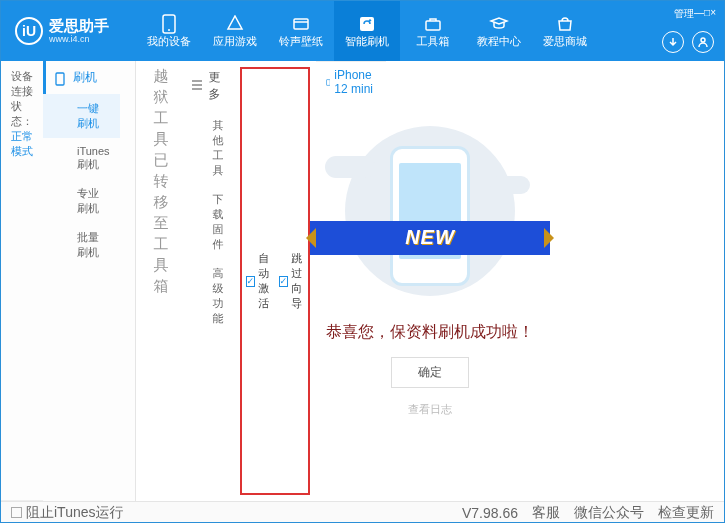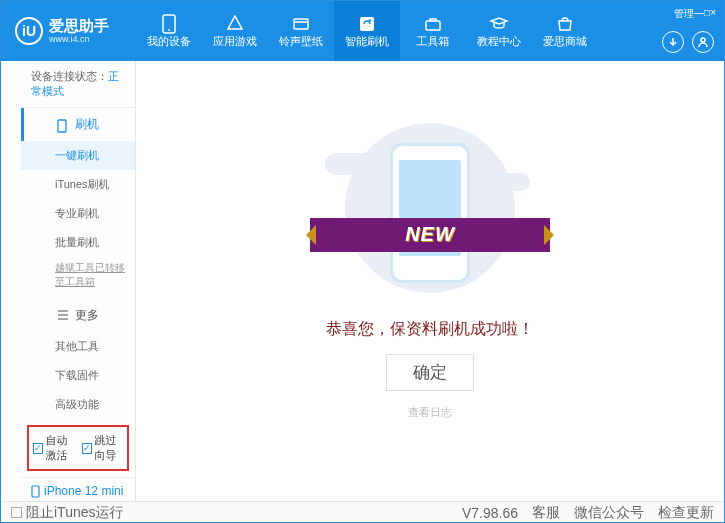--- a/index.html
+++ b/index.html
@@ -10,50 +10,50 @@
 .logo-text { font-size: 15px; font-weight: bold; line-height: 1.1; }
 .logo-sub { font-size: 9px; opacity: 0.85; }
 .nav { display: flex; height: 100%; flex: 1; }
 .nav-item { width: 66px; display: flex; flex-direction: column; align-items: center; justify-content: center; cursor: pointer; font-size: 11px; gap: 0; }
 .nav-item.active { background: #0a7fd8; }
 .nav-icon { width: 20px; height: 20px; display: flex; align-items: center; justify-content: center; }
 .header-right { position: absolute; right: 8px; top: 6px; display: flex; gap: 0; font-size: 10px; }
 .header-circles { position: absolute; right: 10px; bottom: 8px; display: flex; gap: 8px; }
 .circle-btn { width: 22px; height: 22px; border: 1.5px solid #fff; border-radius: 50%; display: flex; align-items: center; justify-content: center; cursor: pointer; }
 .body { display: flex; height: 440px; }
-.sidebar { width: 135px; border-right: 1px solid #e5e5e5; display: flex; flex-direction: column; background: #fdfdfd; padding-left: 20px; }
+.sidebar { width: 135px; border-right: 1px solid #e5e5e5; display: flex; flex-direction: row; background: #fdfdfd; }
 .status-bar { padding: 8px 10px; font-size: 11px; color: #666; border-bottom: 1px solid #eee; }
 .status-val { color: #1b8fe6; }
 .side-section { }
-.side-header { display: flex; align-items: center; padding: 8px 12px; color: #555; gap: 6px; cursor: pointer; justify-content: center; }
+.side-header { display: flex; align-items: center; padding: 8px 12px; color: #555; gap: 6px; cursor: pointer; }
 .side-header.active-h { border-left: 3px solid #1b8fe6; color: #1b8fe6; padding-left: 9px; }
 .side-header .sicon { width: 12px; height: 12px; }
 .side-sub { padding: 7px 10px 7px 34px; color: #666; cursor: pointer; font-size: 11px; }
 .side-sub.active { background: #eaf4fd; color: #1b8fe6; }
-.side-note { padding: 4px 10px 10px 34px; color: #999; font-size: 10px; line-height: 1.4; text-decoration: underline; }
+.side-note { padding: 4px 10px 10px 34px; color: #999; font-size: 15px; line-height: 1.4; }
 .lock-header { color: #bbb; }
 .checkboxes { border: 2px solid #d33; margin: 6px 6px; padding: 6px 4px; display: flex; gap: 8px; font-size: 11px; color: #444; }
 .checkboxes label { display: flex; align-items: center; gap: 3px; cursor: pointer; }
 .cb { width: 11px; height: 11px; border: 1px solid #1b8fe6; display: inline-flex; align-items: center; justify-content: center; color: #1b8fe6; font-size: 9px; }
 .device-block { padding: 6px 10px; border-top: 1px solid #eee; }
 .device-name { color: #1b8fe6; font-size: 12px; display: flex; align-items: center; gap: 4px; }
 .main { flex: 1; display: flex; flex-direction: column; align-items: center; justify-content: center; position: relative; }
 .illus { width: 220px; height: 170px; position: relative; margin-top: -20px; }
 .ill-circle { position: absolute; width: 170px; height: 170px; background: #e8eef4; border-radius: 50%; left: 25px; top: 0; }
 .cloud1 { position: absolute; width: 50px; height: 22px; background: #e8eef4; border-radius: 12px; left: 5px; top: 30px; }
 .cloud2 { position: absolute; width: 40px; height: 18px; background: #e8eef4; border-radius: 10px; right: 10px; top: 50px; }
 .phone { position: absolute; width: 80px; height: 140px; background: #fff; border: 3px solid #d0e8f7; border-radius: 12px; left: 70px; top: 20px; }
 .phone-screen { background: #bfe4fa; margin: 14px 6px 18px 6px; height: 96px; border-radius: 2px; }
-.ribbon { position: absolute; left: -10px; right: -10px; top: 95px; height: 34px; background: #701a75; display: flex; align-items: center; justify-content: center; }
+.ribbon { position: absolute; left: -10px; right: -10px; top: 95px; height: 34px; background: #1d4ed8; display: flex; align-items: center; justify-content: center; }
 .ribbon:before, .ribbon:after { content: ""; position: absolute; width: 0; height: 0; border: 10px solid transparent; }
 .ribbon:before { left: -14px; border-right-color: #c8921a; top: 7px; }
 .ribbon:after { right: -14px; border-left-color: #c8921a; top: 7px; }
 .ribbon-text { color: #fff; font-weight: 900; font-size: 20px; font-style: italic; letter-spacing: 1px; text-shadow: 1px 1px 0 #d69a12; }
 .success-msg { margin-top: 26px; font-size: 16px; color: #7f1d1d; }
-.ok-btn { margin-top: 14px; padding: 6px 26px; border: 1px solid #ddd; background: #fff; color: #555; cursor: pointer; font-size: 17px; }
+.ok-btn { margin-top: 14px; padding: 6px 26px; border: 1px solid #ddd; background: #fff; color: #555; cursor: pointer; font-size: 12px; }
 .log-link { margin-top: 14px; color: #bbb; font-size: 11px; cursor: pointer; }
 .footer { height: 22px; border-top: 1px solid #e5e5e5; display: flex; align-items: center; padding: 0 10px; font-size: 14px; color: #666; background: #fafafa; }
 .footer .f-left { display: flex; align-items: center; gap: 4px; }
 .footer .f-cb { width: 11px; height: 11px; border: 1px solid #aaa; }
 .footer .spacer { flex: 1; }
 .footer .f-item { margin-left: 14px; cursor: pointer; }
 svg { display: block; }
 </style>
 </head>
 <body>

